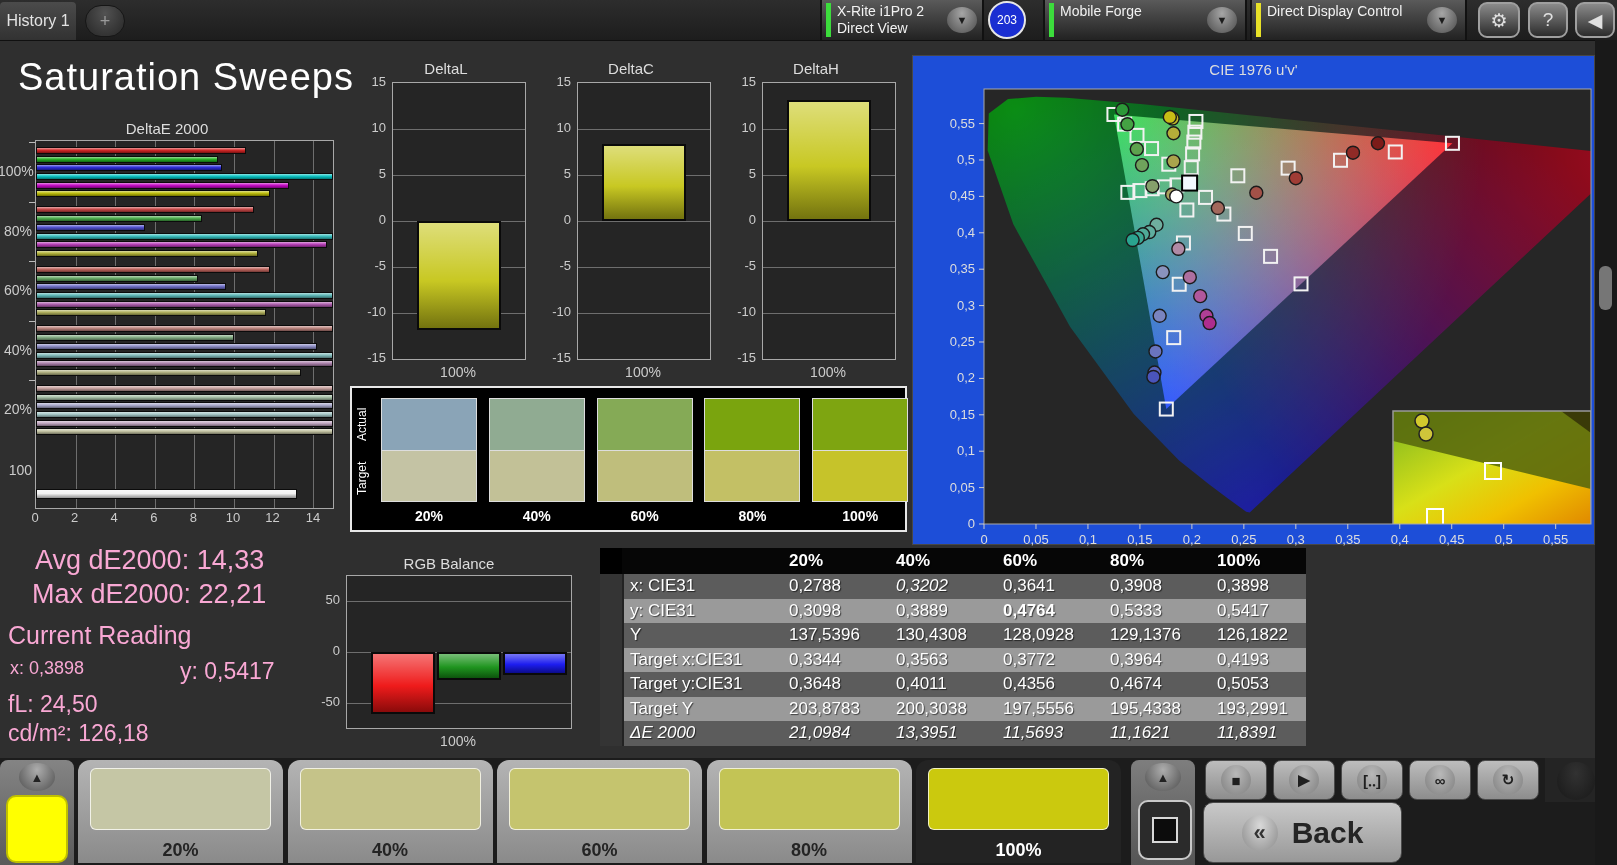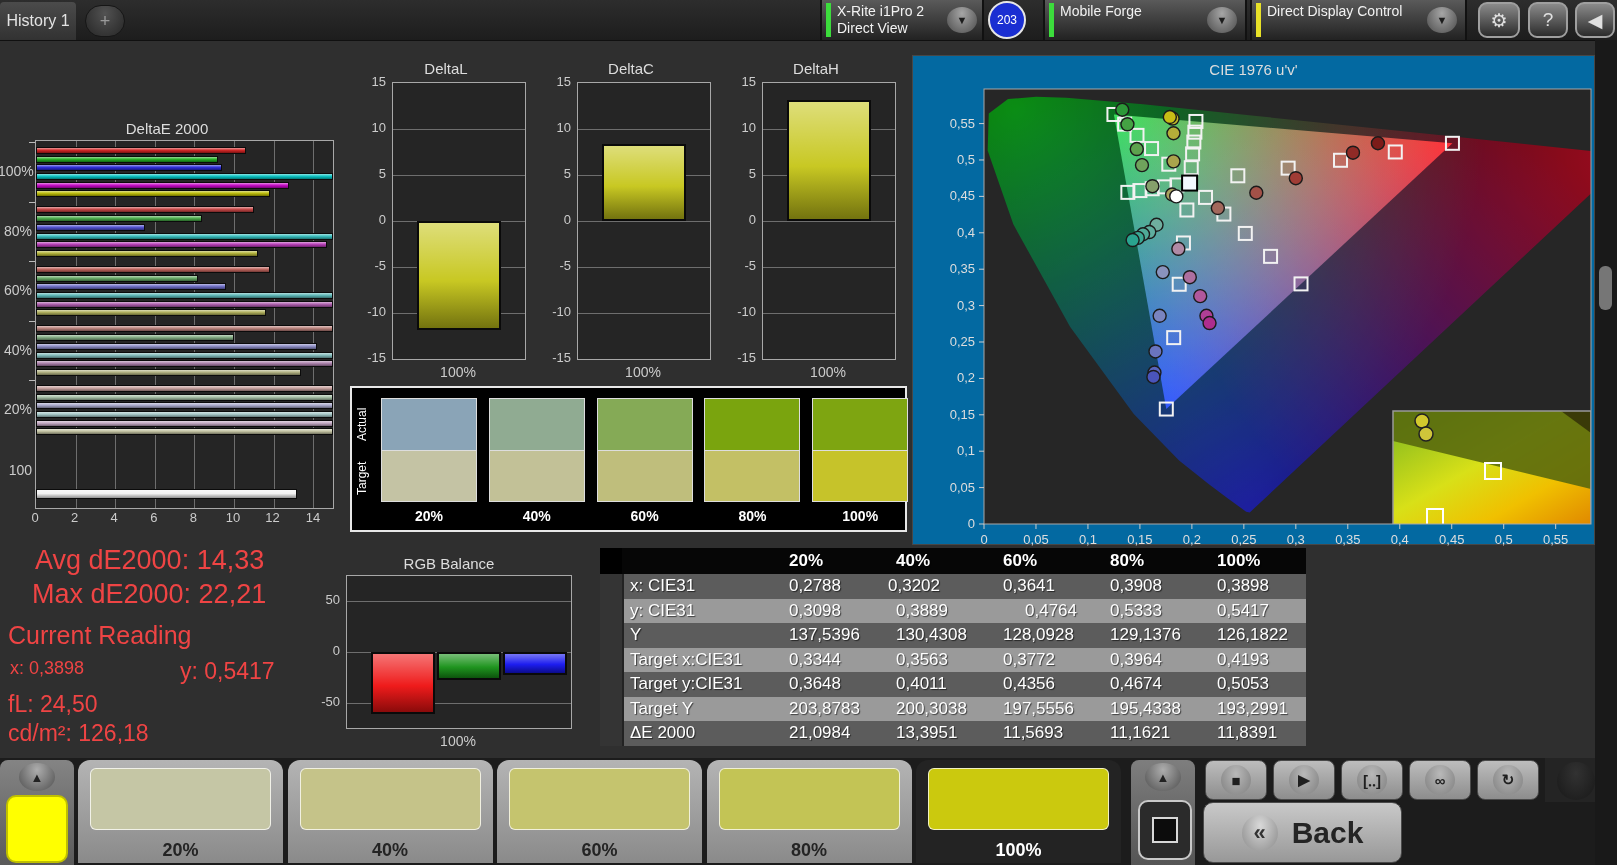--- a/index.html
+++ b/index.html
@@ -22,21 +22,21 @@
            background:radial-gradient(ellipse at 50% 25%,#a6a6a6,#4c4c4c);
            display:flex;align-items:center;justify-content:center;color:#1c1c1c;font-size:11px;}
   .badge{position:absolute;left:988px;top:1px;width:38px;height:38px;border-radius:50%;
          background:#1a2ed2;border:2px solid #e6e6e6;box-sizing:border-box;
          display:flex;align-items:center;justify-content:center;color:#fff;font-size:12px;}
   .tbbtn{position:absolute;top:2px;width:42px;height:36px;border-radius:9px;
          background:linear-gradient(#8a8a8a,#2c2c2c);border:2px solid #9f9f9f;box-sizing:border-box;
          display:flex;align-items:center;justify-content:center;color:#e0e0e0;font-size:19px;}
   
   .pagetitle{position:absolute;left:18px;top:56px;font-size:38px;font-weight:400;color:#fff;letter-spacing:1px;}
-  .readout{position:absolute;color:#ef4444;white-space:pre;}
+  .readout{position:absolute;color:#f9a8d4;white-space:pre;}
   
   .chart{position:absolute;}
   .ctitle{position:absolute;width:100%;text-align:center;color:#ddd;font-size:15px;}
   .plot{position:absolute;background:#252525;border:1px solid #a8a8a8;}
   .tick{position:absolute;color:#ccc;font-size:13px;white-space:nowrap;}
   .gridv{position:absolute;top:0;bottom:0;width:1px;background:#6e6e6e;}
   .gridh{position:absolute;left:0;right:0;height:1px;background:#6e6e6e;}
   .debar{position:absolute;height:7px;border:1px solid #0b0b0b;box-sizing:border-box;
          background-image:linear-gradient(rgba(255,255,255,.55),rgba(255,255,255,.05) 45%,rgba(0,0,0,.4));}
   .vbar{position:absolute;border:2px solid #0a0a0a;box-sizing:border-box;
@@ -119,20 +119,21 @@
       <span>⚙</span>
     </div>
     <div class="tbbtn" style="left:1528px;width:40px;">
       <span>?</span>
     </div>
     <div class="tbbtn" style="left:1575px;width:40px;">
       <span>◀</span>
     </div>
   </div>
 
+  <div class="pagetitle">Saturation Sweeps</div>
 
   <div id="deltae-mount" class="chart" style="left:8px;top:116px;width:334px;height:418px;">
       <div class="ctitle" style="top: 4px; left: -8px;">DeltaE 2000</div>
       <div class="plot" style="left: 27px; top: 24px; width: 297px; height: 367px; overflow: hidden;">
         <div class="gridv" style="left: 39.6px;"></div>
         <div class="gridv" style="left: 79.2px;"></div>
         <div class="gridv" style="left: 118.8px;"></div>
         <div class="gridv" style="left: 158.4px;"></div>
         <div class="gridv" style="left: 198px;"></div>
         <div class="gridv" style="left: 237.6px;"></div>
@@ -239,21 +240,21 @@
       </div>
       <div class="tick" style="left: 0px; top: 16px; width: 24px; text-align: right;">15</div>
       <div class="tick" style="left: 0px; top: 62px; width: 24px; text-align: right;">10</div>
       <div class="tick" style="left: 0px; top: 108px; width: 24px; text-align: right;">5</div>
       <div class="tick" style="left: 0px; top: 154px; width: 24px; text-align: right;">0</div>
       <div class="tick" style="left: 0px; top: 200px; width: 24px; text-align: right;">-5</div>
       <div class="tick" style="left: 0px; top: 246px; width: 24px; text-align: right;">-10</div>
       <div class="tick" style="left: 0px; top: 292px; width: 24px; text-align: right;">-15</div>
       <div class="tick" style="left: 30px; top: 306px; width: 132px; text-align: center; font-size: 14px;">100%</div>
     </div>
-  <div id="cie-mount" class="chart" style="left:912px;top:55px;width:683px;height:490px;background:#0369a1;border:1px solid #474747;box-sizing:border-box;">
+  <div id="cie-mount" class="chart" style="left:912px;top:55px;width:683px;height:490px;background:#1d4ed8;border:1px solid #474747;box-sizing:border-box;">
       <div class="ctitle" style="top: 5px;">CIE 1976 u'v'</div>
       <svg width="683" height="468" style="position:absolute;left:0;top:22px;">
         <defs>
           <radialGradient id="gR">
             <stop offset="0%" stop-color="#ff0022"></stop>
             <stop offset="100%" stop-color="#000"></stop>
           </radialGradient>
           <radialGradient id="gG">
             <stop offset="0%" stop-color="#00e010"></stop>
             <stop offset="100%" stop-color="#000"></stop>
@@ -469,31 +470,31 @@
         <div class="tcell" style="left: 189px; font-weight: bold; line-height: 26px;">20%</div>
         <div class="tcell" style="left: 296px; font-weight: bold; line-height: 26px;">40%</div>
         <div class="tcell" style="left: 403px; font-weight: bold; line-height: 26px;">60%</div>
         <div class="tcell" style="left: 510px; font-weight: bold; line-height: 26px;">80%</div>
         <div class="tcell" style="left: 617px; font-weight: bold; line-height: 26px;">100%</div>
       </div>
       <div class="trow" style="top: 26px; background: rgb(92, 92, 92);">
         <div style="position: absolute; left: 0px; top: 0px; width: 22px; height: 24.5px; background: rgb(52, 52, 52); border-right: 2px solid rgb(34, 34, 34);"></div>
         <div class="tcell" style="left: 30px;">x: CIE31</div>
         <div class="tcell" style="left: 189px;">0,2788</div>
-        <div class="tcell" style="left: 288px;">0,3202</div>
+        <div class="tcell" style="left: 296px; font-style: italic;">0,3202</div>
         <div class="tcell" style="left: 403px;">0,3641</div>
         <div class="tcell" style="left: 510px;">0,3908</div>
         <div class="tcell" style="left: 617px;">0,3898</div>
       </div>
       <div class="trow" style="top: 50.5px; background: rgb(154, 154, 154);">
         <div style="position: absolute; left: 0px; top: 0px; width: 22px; height: 24.5px; background: rgb(52, 52, 52); border-right: 2px solid rgb(34, 34, 34);"></div>
         <div class="tcell" style="left: 30px;">y: CIE31</div>
         <div class="tcell" style="left: 189px;">0,3098</div>
         <div class="tcell" style="left: 296px;">0,3889</div>
-        <div class="tcell" style="left: 425px;">0,4764</div>
+        <div class="tcell" style="left: 403px; font-weight: bold;">0,4764</div>
         <div class="tcell" style="left: 510px;">0,5333</div>
         <div class="tcell" style="left: 617px;">0,5417</div>
       </div>
       <div class="trow" style="top: 75px; background: rgb(92, 92, 92);">
         <div style="position: absolute; left: 0px; top: 0px; width: 22px; height: 24.5px; background: rgb(52, 52, 52); border-right: 2px solid rgb(34, 34, 34);"></div>
         <div class="tcell" style="left: 30px;">Y</div>
         <div class="tcell" style="left: 189px;">137,5396</div>
         <div class="tcell" style="left: 296px;">130,4308</div>
         <div class="tcell" style="left: 403px;">128,0928</div>
         <div class="tcell" style="left: 510px;">129,1376</div>
@@ -519,21 +520,21 @@
       </div>
       <div class="trow" style="top: 148.5px; background: rgb(154, 154, 154);">
         <div style="position: absolute; left: 0px; top: 0px; width: 22px; height: 24.5px; background: rgb(52, 52, 52); border-right: 2px solid rgb(34, 34, 34);"></div>
         <div class="tcell" style="left: 30px;">Target Y</div>
         <div class="tcell" style="left: 189px;">203,8783</div>
         <div class="tcell" style="left: 296px;">200,3038</div>
         <div class="tcell" style="left: 403px;">197,5556</div>
         <div class="tcell" style="left: 510px;">195,4338</div>
         <div class="tcell" style="left: 617px;">193,2991</div>
       </div>
-      <div class="trow" style="top: 173px; background: rgb(92, 92, 92);">
+      <div class="trow" style="top: 173px; background: rgb(92, 92, 92); font-style: italic;">
         <div style="position: absolute; left: 0px; top: 0px; width: 22px; height: 24.5px; background: rgb(52, 52, 52); border-right: 2px solid rgb(34, 34, 34);"></div>
         <div class="tcell" style="left: 30px;">ΔE 2000</div>
         <div class="tcell" style="left: 189px;">21,0984</div>
         <div class="tcell" style="left: 296px;">13,3951</div>
         <div class="tcell" style="left: 403px;">11,5693</div>
         <div class="tcell" style="left: 510px;">11,1621</div>
         <div class="tcell" style="left: 617px;">11,8391</div>
       </div>
     </div>
 

